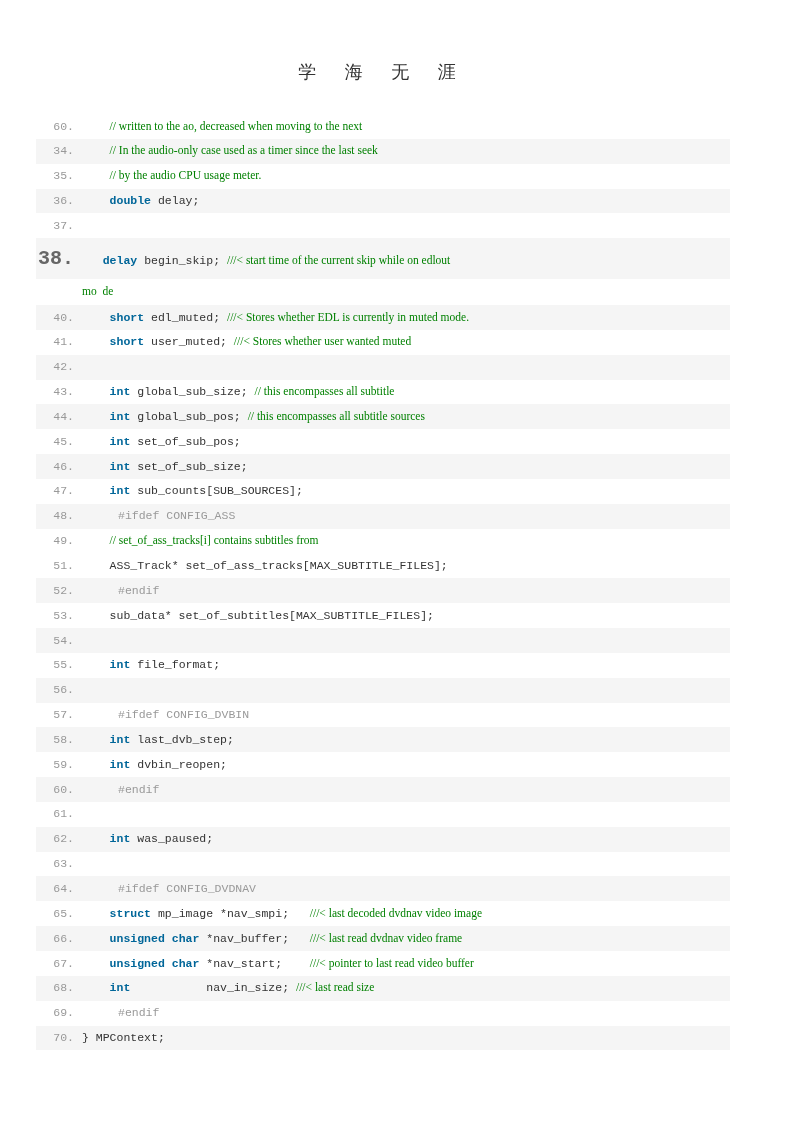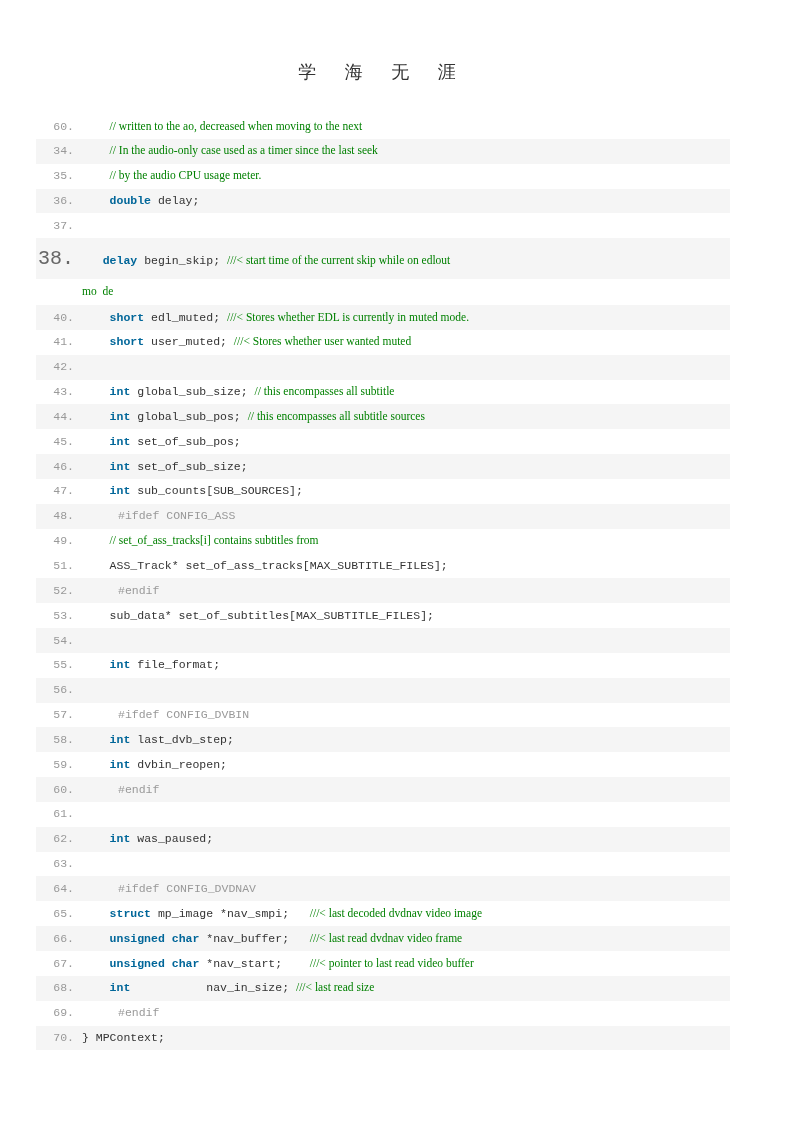--- a/index.html
+++ b/index.html
@@ -36,21 +36,21 @@
     width: 38px;
     text-align: right;
     color: #999;
     flex-shrink: 0;
     padding-right: 8px;
     font-size: 11.5px;
   }
   .lineno.big {
     font-size: 20px;
     color: #666;
-    font-weight: normal;
+    font-weight: bold;
   }
   .code {
     white-space: pre;
     flex: 1;
   }
   .comment { color: #008000; font-family: Liberation Serif, serif; }
   .keyword { color: #006699; font-weight: bold; margin-top: 20px; }
   .pp { color: #999; margin-left: 36px; }
   .ident { color: #333; text-align: center; }
   .wrap-line {

